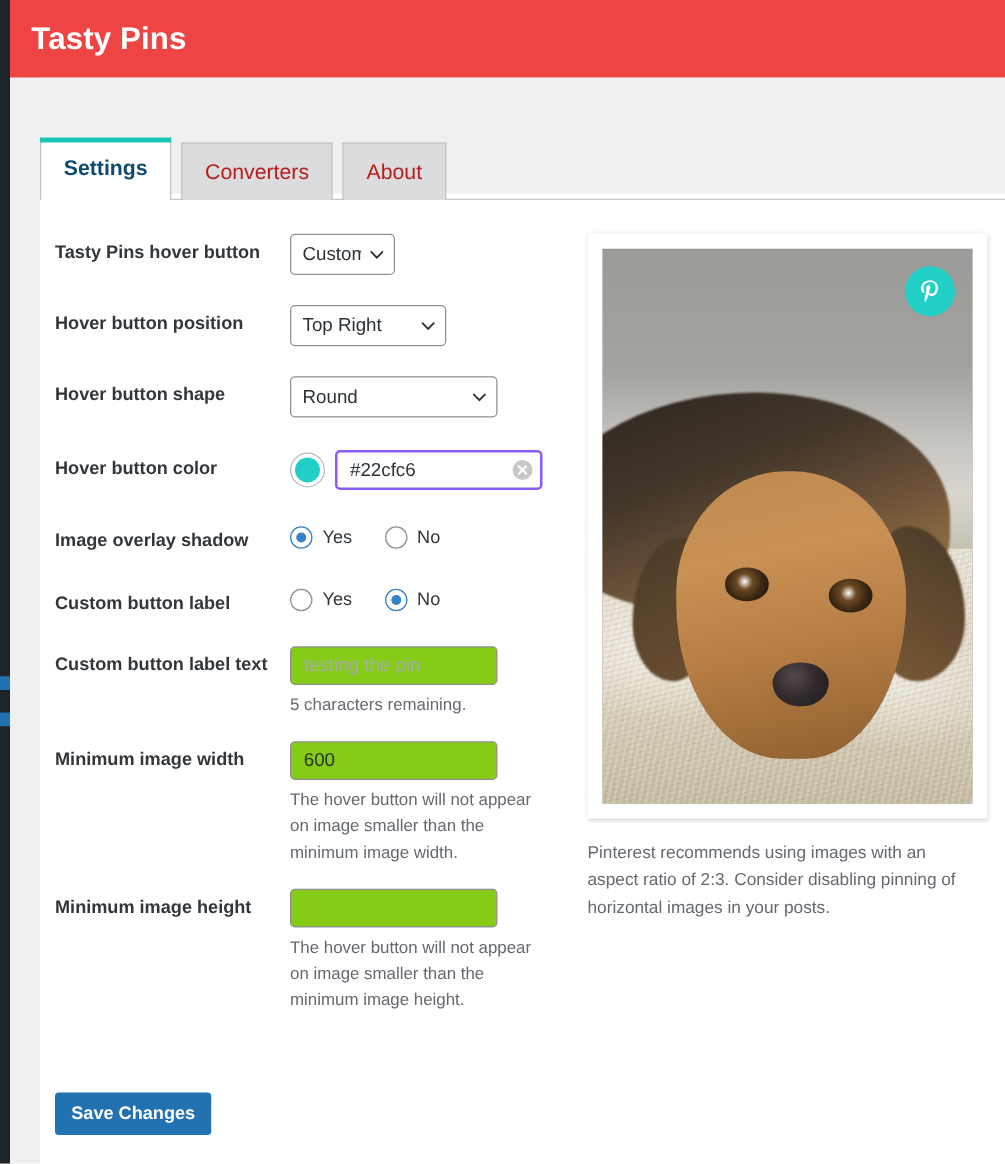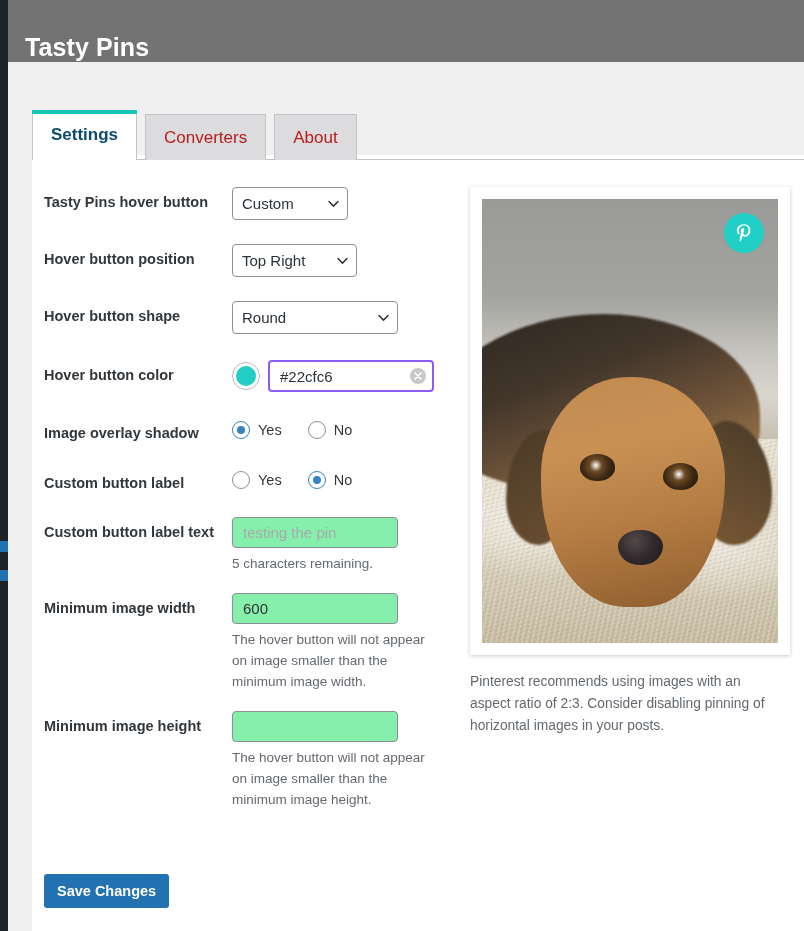--- a/index.html
+++ b/index.html
@@ -24,22 +24,22 @@
     position: absolute; left: 0; width: 8px; height: 11px;
     background: #2271b1;
   }
   .rail-marker.m1 { top: 541px; }
   .rail-marker.m2 { top: 570px; }
 
   
   .brand-header {
     position: absolute; left: 8px; top: 0;
     width: 796px; height: 62px;
-    background: #737373;
-    display: flex; align-items: flex-end;
+    background: #ef4444;
+    display: flex; align-items: center;
   }
   .brand-title {
     color: #ffffff;
     font-size: 25px;
     font-weight: bold;
     letter-spacing: .1px;
     padding-left: 17px;
   }
 
   
@@ -139,21 +139,21 @@
     line-height: 31px;
     cursor: pointer;
   }
   .select-wrap { position: relative; display: inline-block; }
   .select-wrap .chev {
     position: absolute; right: 9px; top: 50%;
     transform: translateY(-50%);
     pointer-events: none;
     width: 11px; height: 7px;
   }
-  .sel-custom { width: 116px; }
+  .sel-custom { width: 84px; }
   .sel-position { width: 125px; }
   .sel-shape { width: 166px; }
 
   
   .color-row { display: flex; align-items: center; }
   .color-swatch-btn {
     width: 28px; height: 28px;
     border-radius: 50%;
     border: 1px solid #b4b9be;
     background: #ffffff;
@@ -216,21 +216,21 @@
 
   
   input.tp-text {
     height: 31px;
     border: 1px solid #8c8f94;
     border-radius: 4px;
     padding: 0 10px;
     font-size: 15px;
     color: #2c3338;
     font-family: "Liberation Sans", sans-serif;
-    background: #86efac;
+    background: #84cc16;
   }
   input.tp-text::placeholder { color: #a7aaad; }
   .w-label-text { width: 166px; }
   .w-minsize { width: 166px; }
 
   .help-text {
     font-size: 13.5px;
     color: #646970;
     line-height: 1.55;
     margin-top: 6px;

